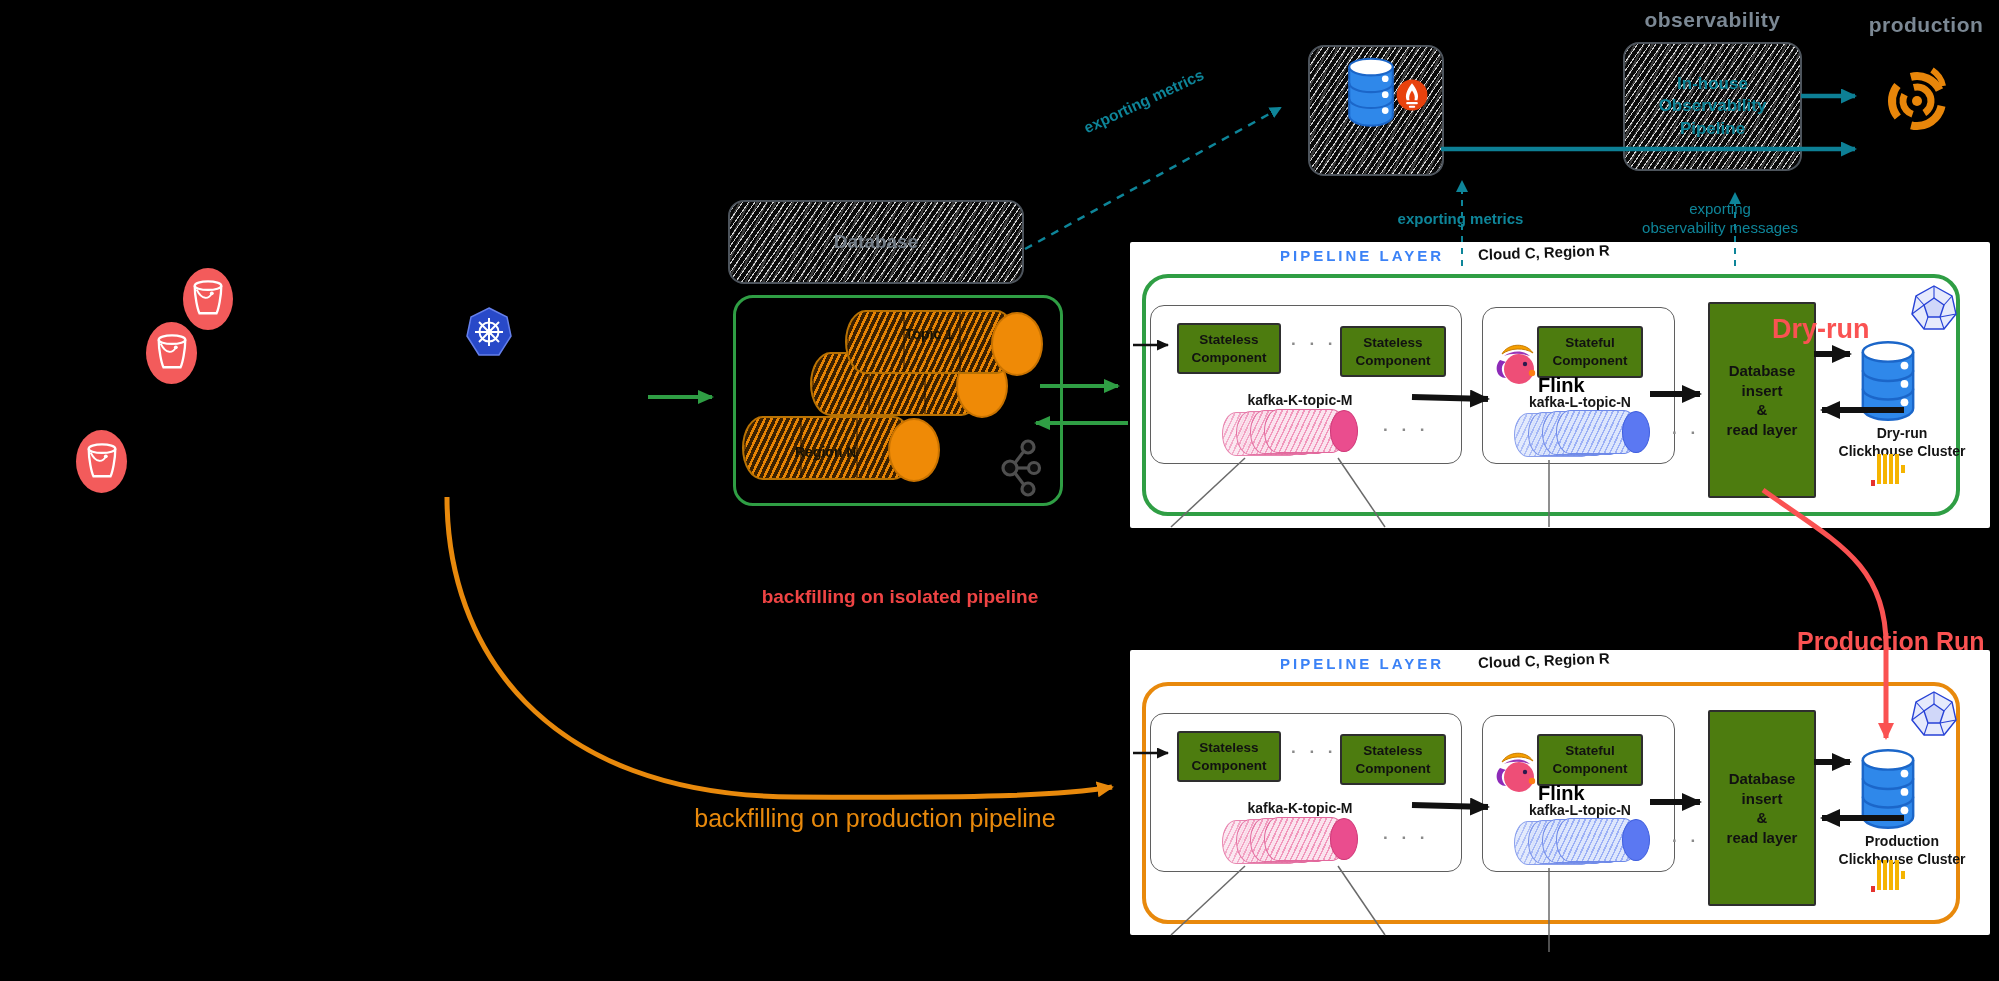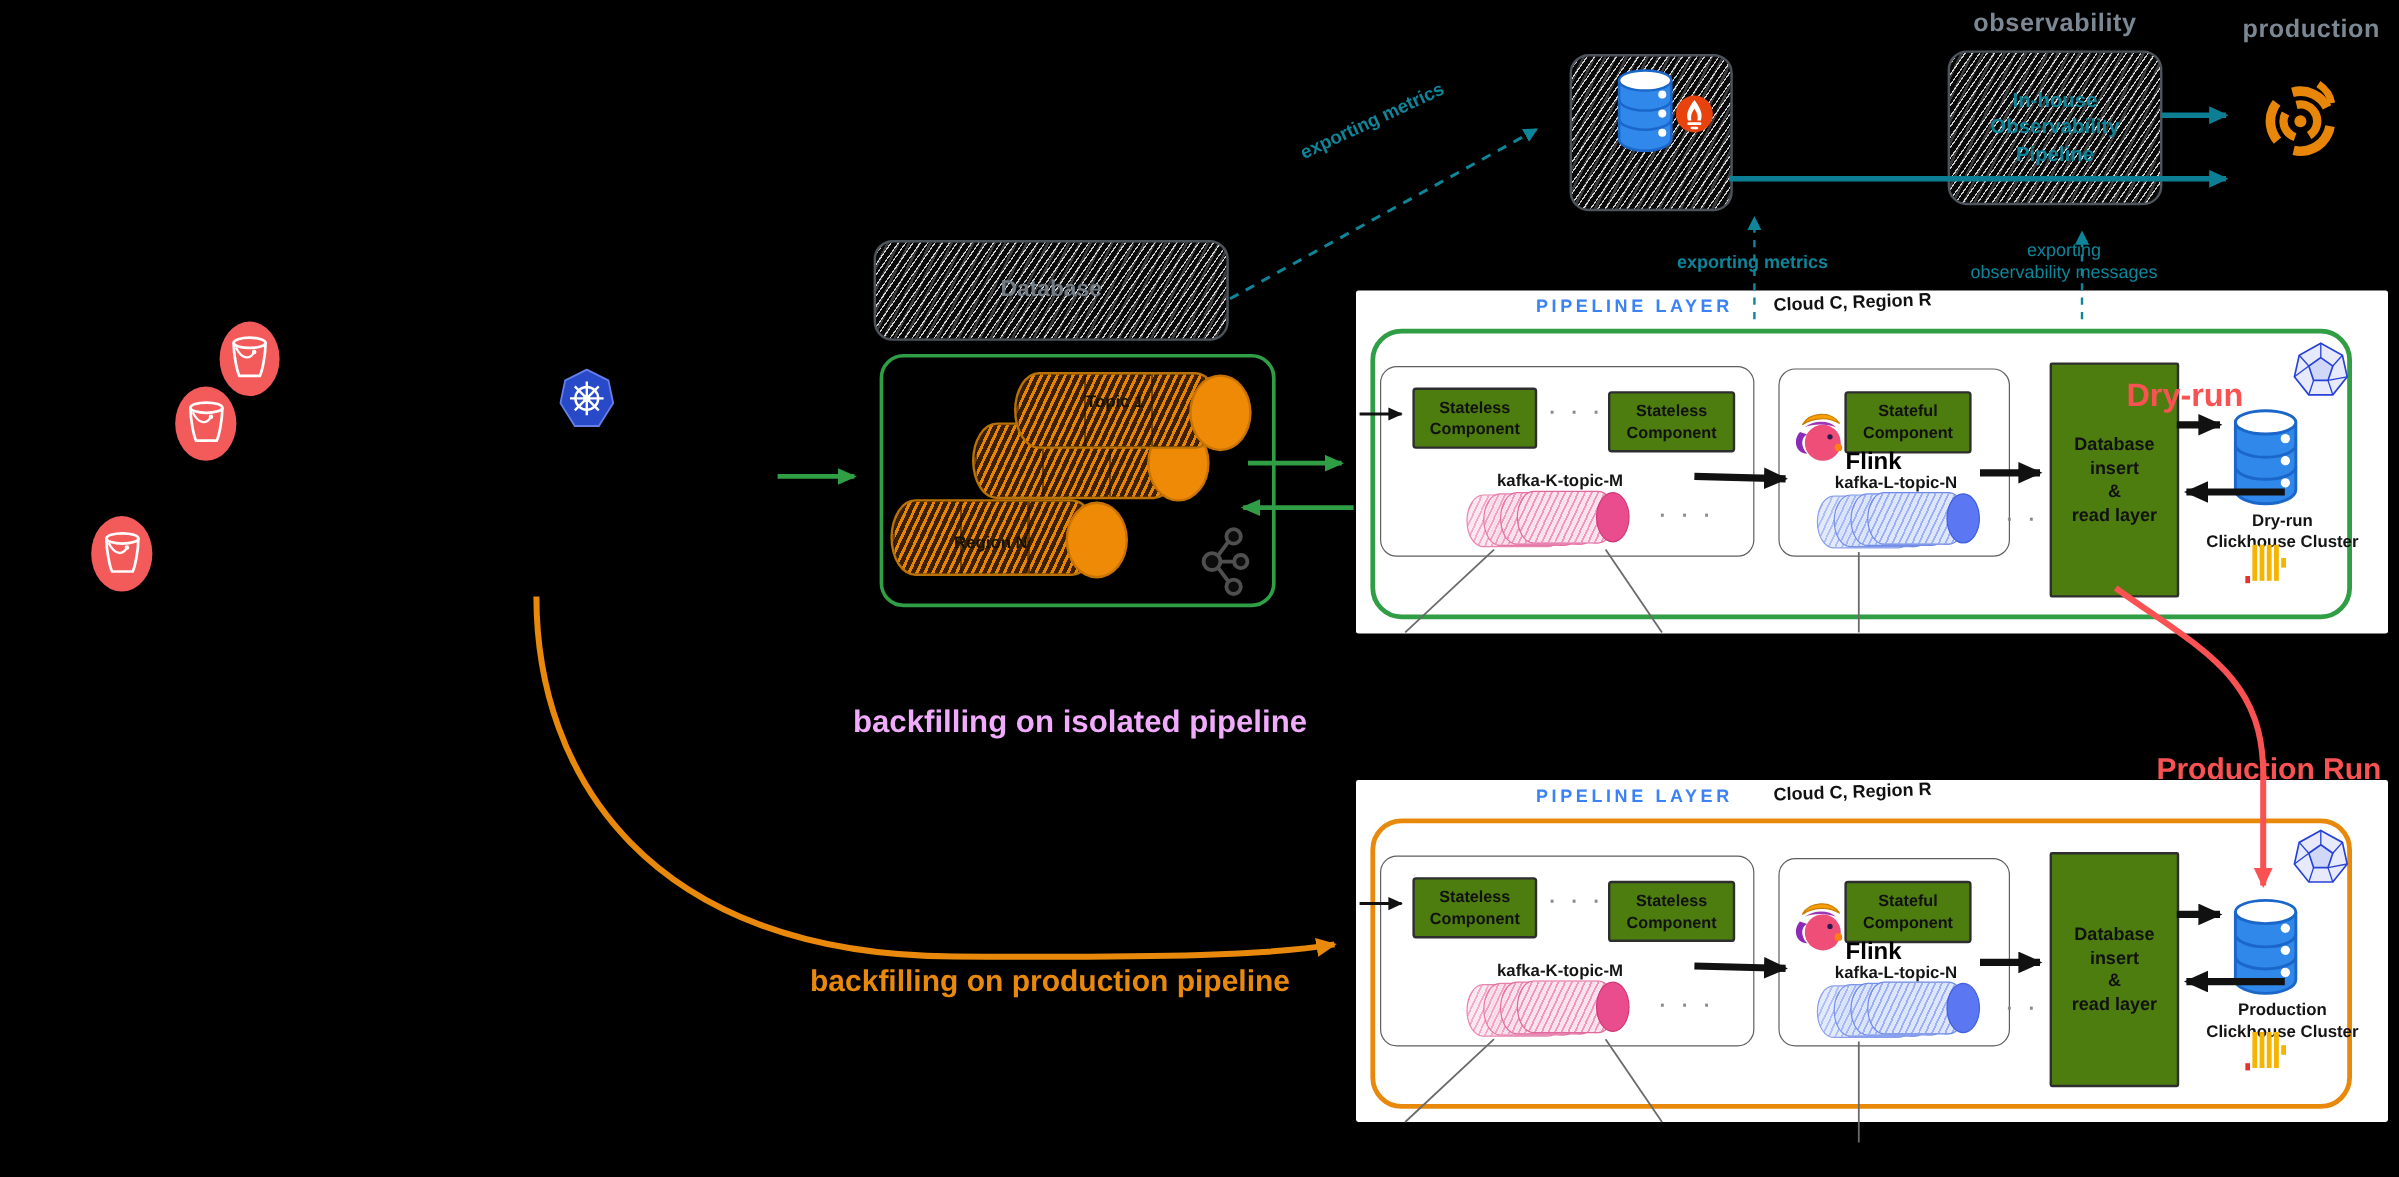--- a/index.html
+++ b/index.html
@@ -127,22 +127,22 @@
           <circle cx="36" cy="30" r="5.5"></circle>
       </g>
       <g stroke="#4f4f4f" stroke-width="3.2">
         <line x1="17" y1="25" x2="26" y2="13"></line>
           <line x1="17" y1="35" x2="26" y2="47"></line>
           <line x1="19" y1="30" x2="30" y2="30"></line>
       </g>
     </svg>
   </div>
 
-  <div class="abs" style="left:700px;top:586px;width:400px;text-align:center;font-size:26px;font-weight:600;color:#f0abfc;">backfilling on isolated pipeline</div>
-  <div class="abs" style="left:660px;top:804px;width:430px;text-align:center;font-size:25px;font-weight:700;color:#e8890c;">backfilling on production pipeline</div>
+  <div class="abs" style="left:700px;top:586px;width:400px;text-align:center;font-size:19px;font-weight:600;color:#ef4444;">backfilling on isolated pipeline</div>
+  <div class="abs" style="left:660px;top:804px;width:430px;text-align:center;font-size:25px;font-weight:400;color:#e8890c;">backfilling on production pipeline</div>
 
   <div class="abs hatch" style="left:1308px;top:45px;width:132px;height:127px;">
     <div class="abs" style="left:34px;top:10px;">
       <svg width="54" height="72" viewBox="0 0 64 86">
         <path d="M6,12 V70 A26,12 0 0 0 58,70 V12" fill="#2f88ea" stroke="#1b66c9" stroke-width="2.5"></path>
         <path d="M6,31 A26,11 0 0 0 58,31" fill="none" stroke="#1b66c9" stroke-width="2.5"></path>
         <path d="M6,50 A26,11 0 0 0 58,50" fill="none" stroke="#1b66c9" stroke-width="2.5"></path>
         <ellipse cx="32" cy="12" rx="26" ry="10" fill="#fff" stroke="#1b66c9" stroke-width="2.5"></ellipse>
         <circle cx="49" cy="26" r="4" fill="#fff"></circle>
           <circle cx="49" cy="45" r="4" fill="#fff"></circle>

